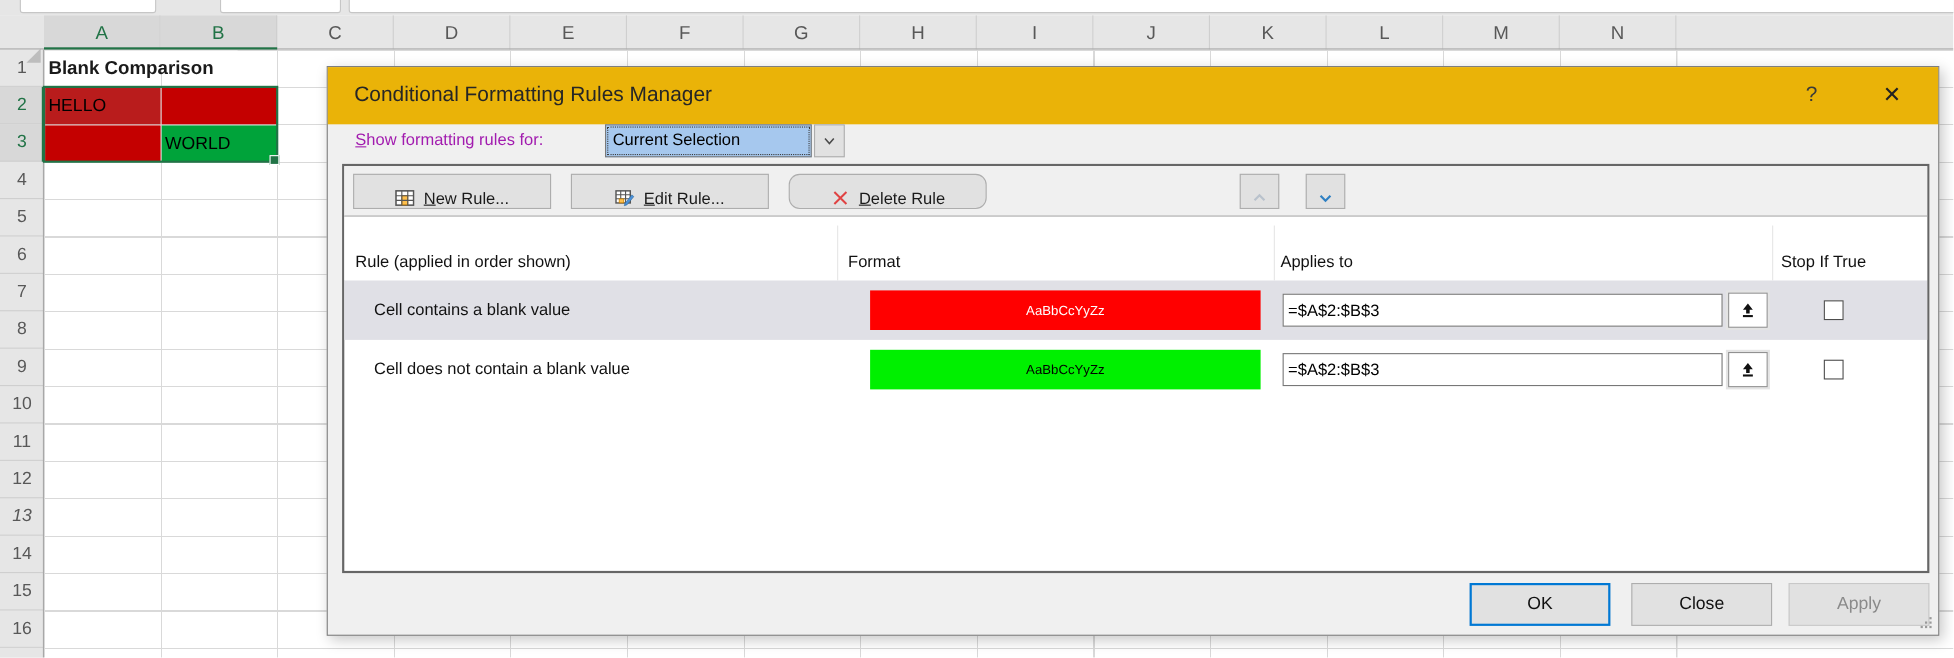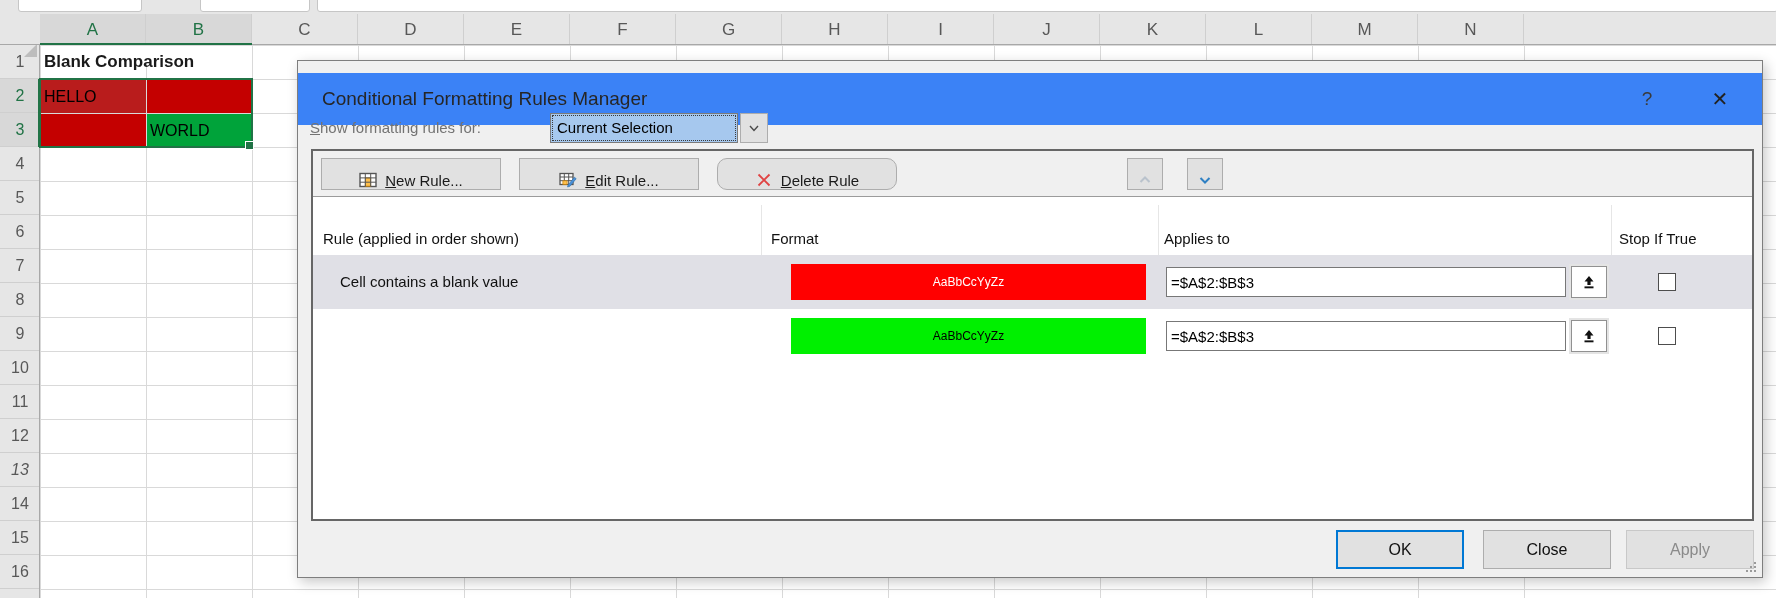--- a/index.html
+++ b/index.html
@@ -31,25 +31,25 @@
   .cell{position:absolute;width:105px;height:33px;line-height:33px;font-size:16px;
     padding-left:3px;box-sizing:border-box;color:#000;z-index:5;overflow:hidden}
   .a1{position:absolute;left:41px;top:46px;width:175px;height:16px;line-height:32px;font-weight:bold;
     font-size:17px;background:#fff;padding-left:3px;box-sizing:border-box;z-index:5}
   .selbox{position:absolute;left:39px;top:78px;width:214px;height:70px;border:2px solid #217346;box-sizing:border-box;z-index:6}
   .handle{position:absolute;left:245px;top:141px;width:7px;height:7px;background:#217346;border:1px solid #fff;z-index:7}
 
   
   .dialog{position:absolute;left:297px;top:60px;width:1466px;height:518px;background:#F0F0F0;
     border:1px solid #7E7E7E;box-shadow:3px 4px 12px rgba(0,0,0,.22);box-sizing:border-box;z-index:10;font-size:15px}
-  .dtitle{position:absolute;left:0;top:12px;width:100%;height:52px;background:#3b82f6}
+  .dtitle{position:absolute;left:0;top:0;width:100%;height:52px;background:#eab308}
   .dtitle-text{position:absolute;left:24px;top:0;height:52px;line-height:52px;font-size:19px;color:#262626}
   .dhelp{position:absolute;left:1334px;top:11px;width:30px;height:30px;text-align:center;line-height:30px;font-size:19px;color:#3a3a3a;cursor:default}
   .dclose{position:absolute;left:1406px;top:10px;width:32px;height:32px;text-align:center;line-height:32px;font-size:20px;color:#222;cursor:default}
-  .showlbl{position:absolute;left:12px;top:52px;height:30px;line-height:30px;color:#737373}
+  .showlbl{position:absolute;left:25px;top:52px;height:30px;line-height:30px;color:#a21caf}
   .ac{text-decoration:underline}
   .combo{position:absolute;left:252px;top:52px;height:30px;display:flex}
   .combo-text{width:188px;height:30px;box-sizing:border-box;border:1px solid #7A7A7A;background:#A6C8EE;
     font-size:15px;line-height:27px;padding-left:6px;outline:1px dotted #3a3a3a;outline-offset:-3px;color:#000000}
   .combo-btn{width:28px;height:30px;margin-left:2px;box-sizing:border-box;border:1px solid #ADADAD;background:#E1E1E1;
     display:flex;align-items:center;justify-content:center}
   .lframe{position:absolute;left:13px;top:88px;width:1443px;height:372px;background:#fff;border:2px solid #666;box-sizing:border-box}
   .tbar{position:absolute;left:0;top:0;width:100%;height:46px;background:#F0F0F0;border-bottom:1px solid #9B9B9B;box-sizing:border-box}
   .wbtn{position:absolute;top:7px;height:32px;background:#E1E1E1;border:1px solid #ADADAD;box-sizing:border-box;
     display:flex;align-items:flex-end;justify-content:center;gap:8px;font-size:15px;color:#1a1a1a;cursor:default}
@@ -225,20 +225,21 @@
               <span class="bico">
                 <svg width="16" height="16" viewBox="0 0 16 16">
                   <path d="M8 2 L12.5 7.6 L9.6 7.6 L9.6 11 L6.4 11 L6.4 7.6 L3.5 7.6 Z" fill="#111"></path>
                   <rect x="3.5" y="12.4" width="9" height="1.9" fill="#111"></rect>
                 </svg>
               </span>
             </div>
             <div class="cb"></div>
           </div>
           <div class="rrow" style="top: 158px;">
+            <div class="rname">Cell does not contain a blank value</div>
             <div class="pv" style="background: rgb(0, 240, 0); color: rgb(0, 0, 0);">AaBbCcYyZz</div>
             <input class="ap" value="=$A$2:$B$3" style="">
             <div class="clps">
               <span class="bico">
                 <svg width="16" height="16" viewBox="0 0 16 16">
                   <path d="M8 2 L12.5 7.6 L9.6 7.6 L9.6 11 L6.4 11 L6.4 7.6 L3.5 7.6 Z" fill="#111"></path>
                   <rect x="3.5" y="12.4" width="9" height="1.9" fill="#111"></rect>
                 </svg>
               </span>
             </div>

